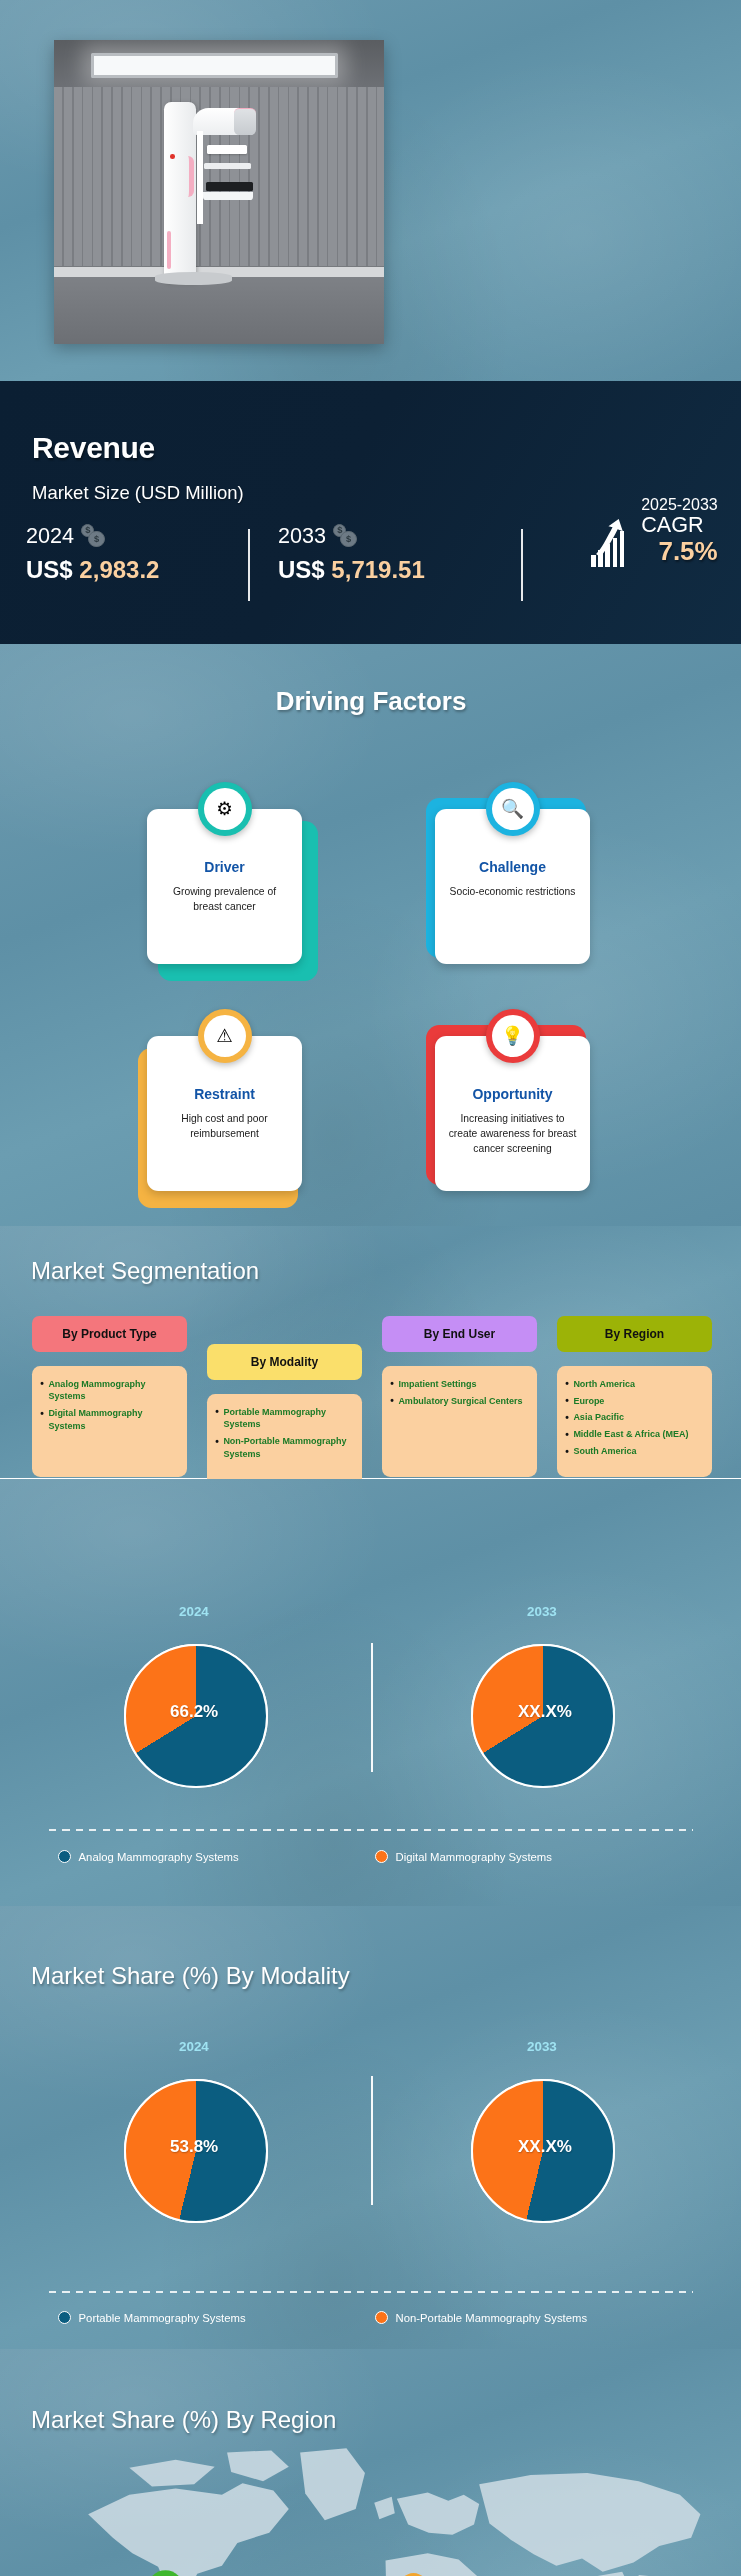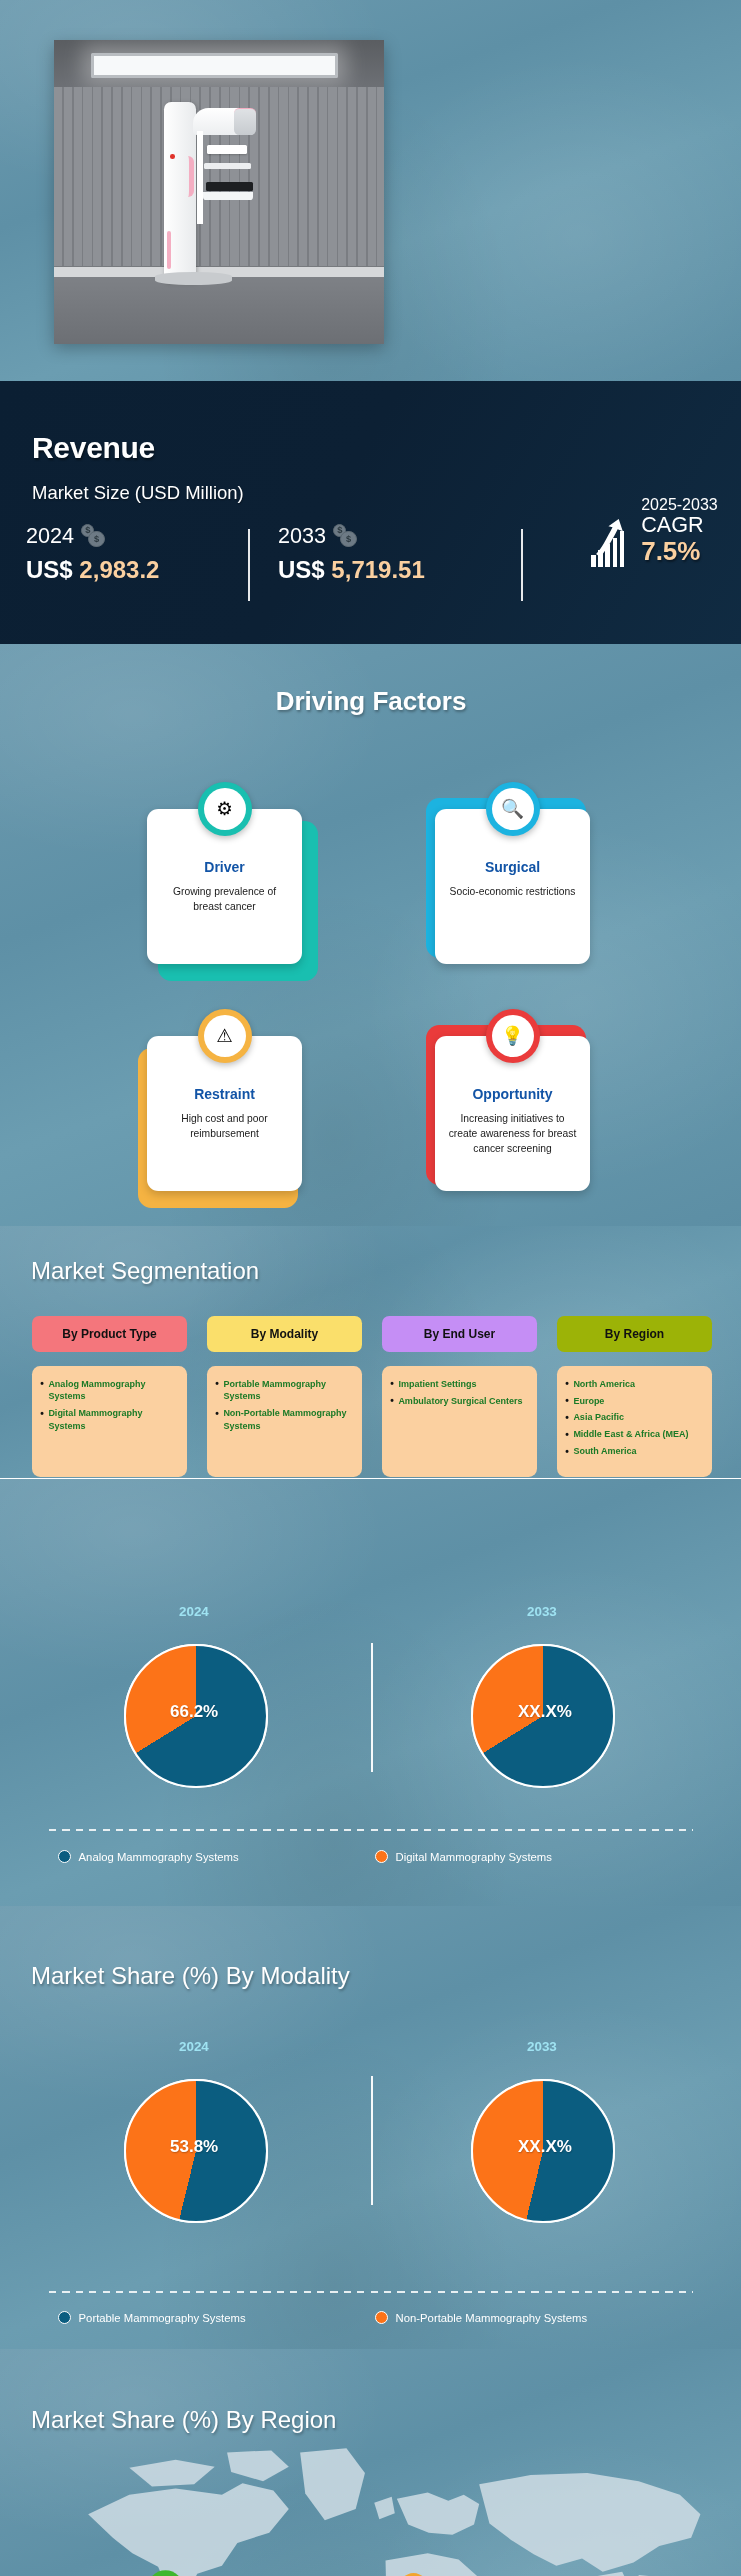--- a/index.html
+++ b/index.html
@@ -96,21 +96,21 @@
   .rev-div { position:absolute; top:6.2px; width:1.5px; height:72px; background:#ffffff; opacity:0.9; }
   .cagr-wrap { position:absolute; right:9.3px; top:-27px; display:flex; align-items:flex-end; gap:8.2px; }
   .cagr-icon { width:43px; height:54px; position:relative; }
   .cagr-bars { position:absolute; bottom:0; left:1px; display:flex; align-items:flex-end; gap:2.6px; }
   .cagr-bars span { width:4.6px; background:#fff; display:block; }
   .cagr-arrow { position:absolute; left:5.2px; bottom:8.2px; width:32px; height:40px; }
   .cagr-text { text-align:left; }
   .cagr-period { font-size:16px; }
   .cagr-label { font-size:21.6px; line-height:1.0; }
   .cagr-value { font-size:26px; font-weight:bold; color:#fbd0a0;
-     text-shadow:1px 1.5px 2.1px rgba(0,0,0,0.4); }
+     text-shadow:1px 1.5px 2.1px rgba(0,0,0,0.4);text-align:right; }
 
   
   #factors { top:644px; height:582px; }
   .sec-title-white {
     position:absolute; color:#fff; font-weight:bold; font-size:26px;
     text-shadow:1px 1.5px 2.6px rgba(0,0,0,0.30);
   }
   .factor-card { position:absolute; width:160px; }
   .factor-shadow { position:absolute; width:160px; height:160px; border-radius:13.4px; }
   .factor-box { position:absolute; left:0; top:0; width:155px; height:155px;
@@ -258,21 +258,21 @@
       <div class="factor-text">Growing prevalence of breast cancer</div>
     </div>
   </div>
 
   <div class="factor-card" style="left:435px;top:165px;">
     <div class="factor-shadow" style="left:-9.3px;top:-11.3px;background:#1cb3e0;"></div>
     <div class="factor-box">
       <div class="factor-badge" style="background:#1cb3e0;">
         <div class="factor-badge-inner">🔍</div>
       </div>
-      <div class="factor-title">Surgical</div>
+      <div class="factor-title">Challenge</div>
       <div class="factor-text">Socio-economic restrictions</div>
     </div>
   </div>
 
   <div class="factor-card" style="left:147px;top:392px;">
     <div class="factor-shadow" style="left:-9.3px;top:12.4px;background:#f5b342;"></div>
     <div class="factor-box">
       <div class="factor-badge" style="background:#f5b342;">
         <div class="factor-badge-inner">⚠</div>
       </div>
@@ -300,21 +300,21 @@
     <div class="seg-head" style="background:#f4767c;">By Product Type</div>
     <div class="seg-body">
       <ul>
         <li>Analog Mammography Systems</li>
         <li>Digital Mammography Systems</li>
       </ul>
     </div>
   </div>
 
   <div class="seg-col" style="left:207px;top:90px;">
-    <div class="seg-head" style="background:#fadf6b;">By Modality</div>
+    <div class="seg-head" style="background:#fadf6b;margin-top:28px;">By Modality</div>
     <div class="seg-body">
       <ul>
         <li>Portable Mammography Systems</li>
         <li>Non-Portable Mammography Systems</li>
       </ul>
     </div>
   </div>
 
   <div class="seg-col" style="left:557px;top:90px;">
     <div class="seg-head" style="background:#9cb307;">By Region</div>

